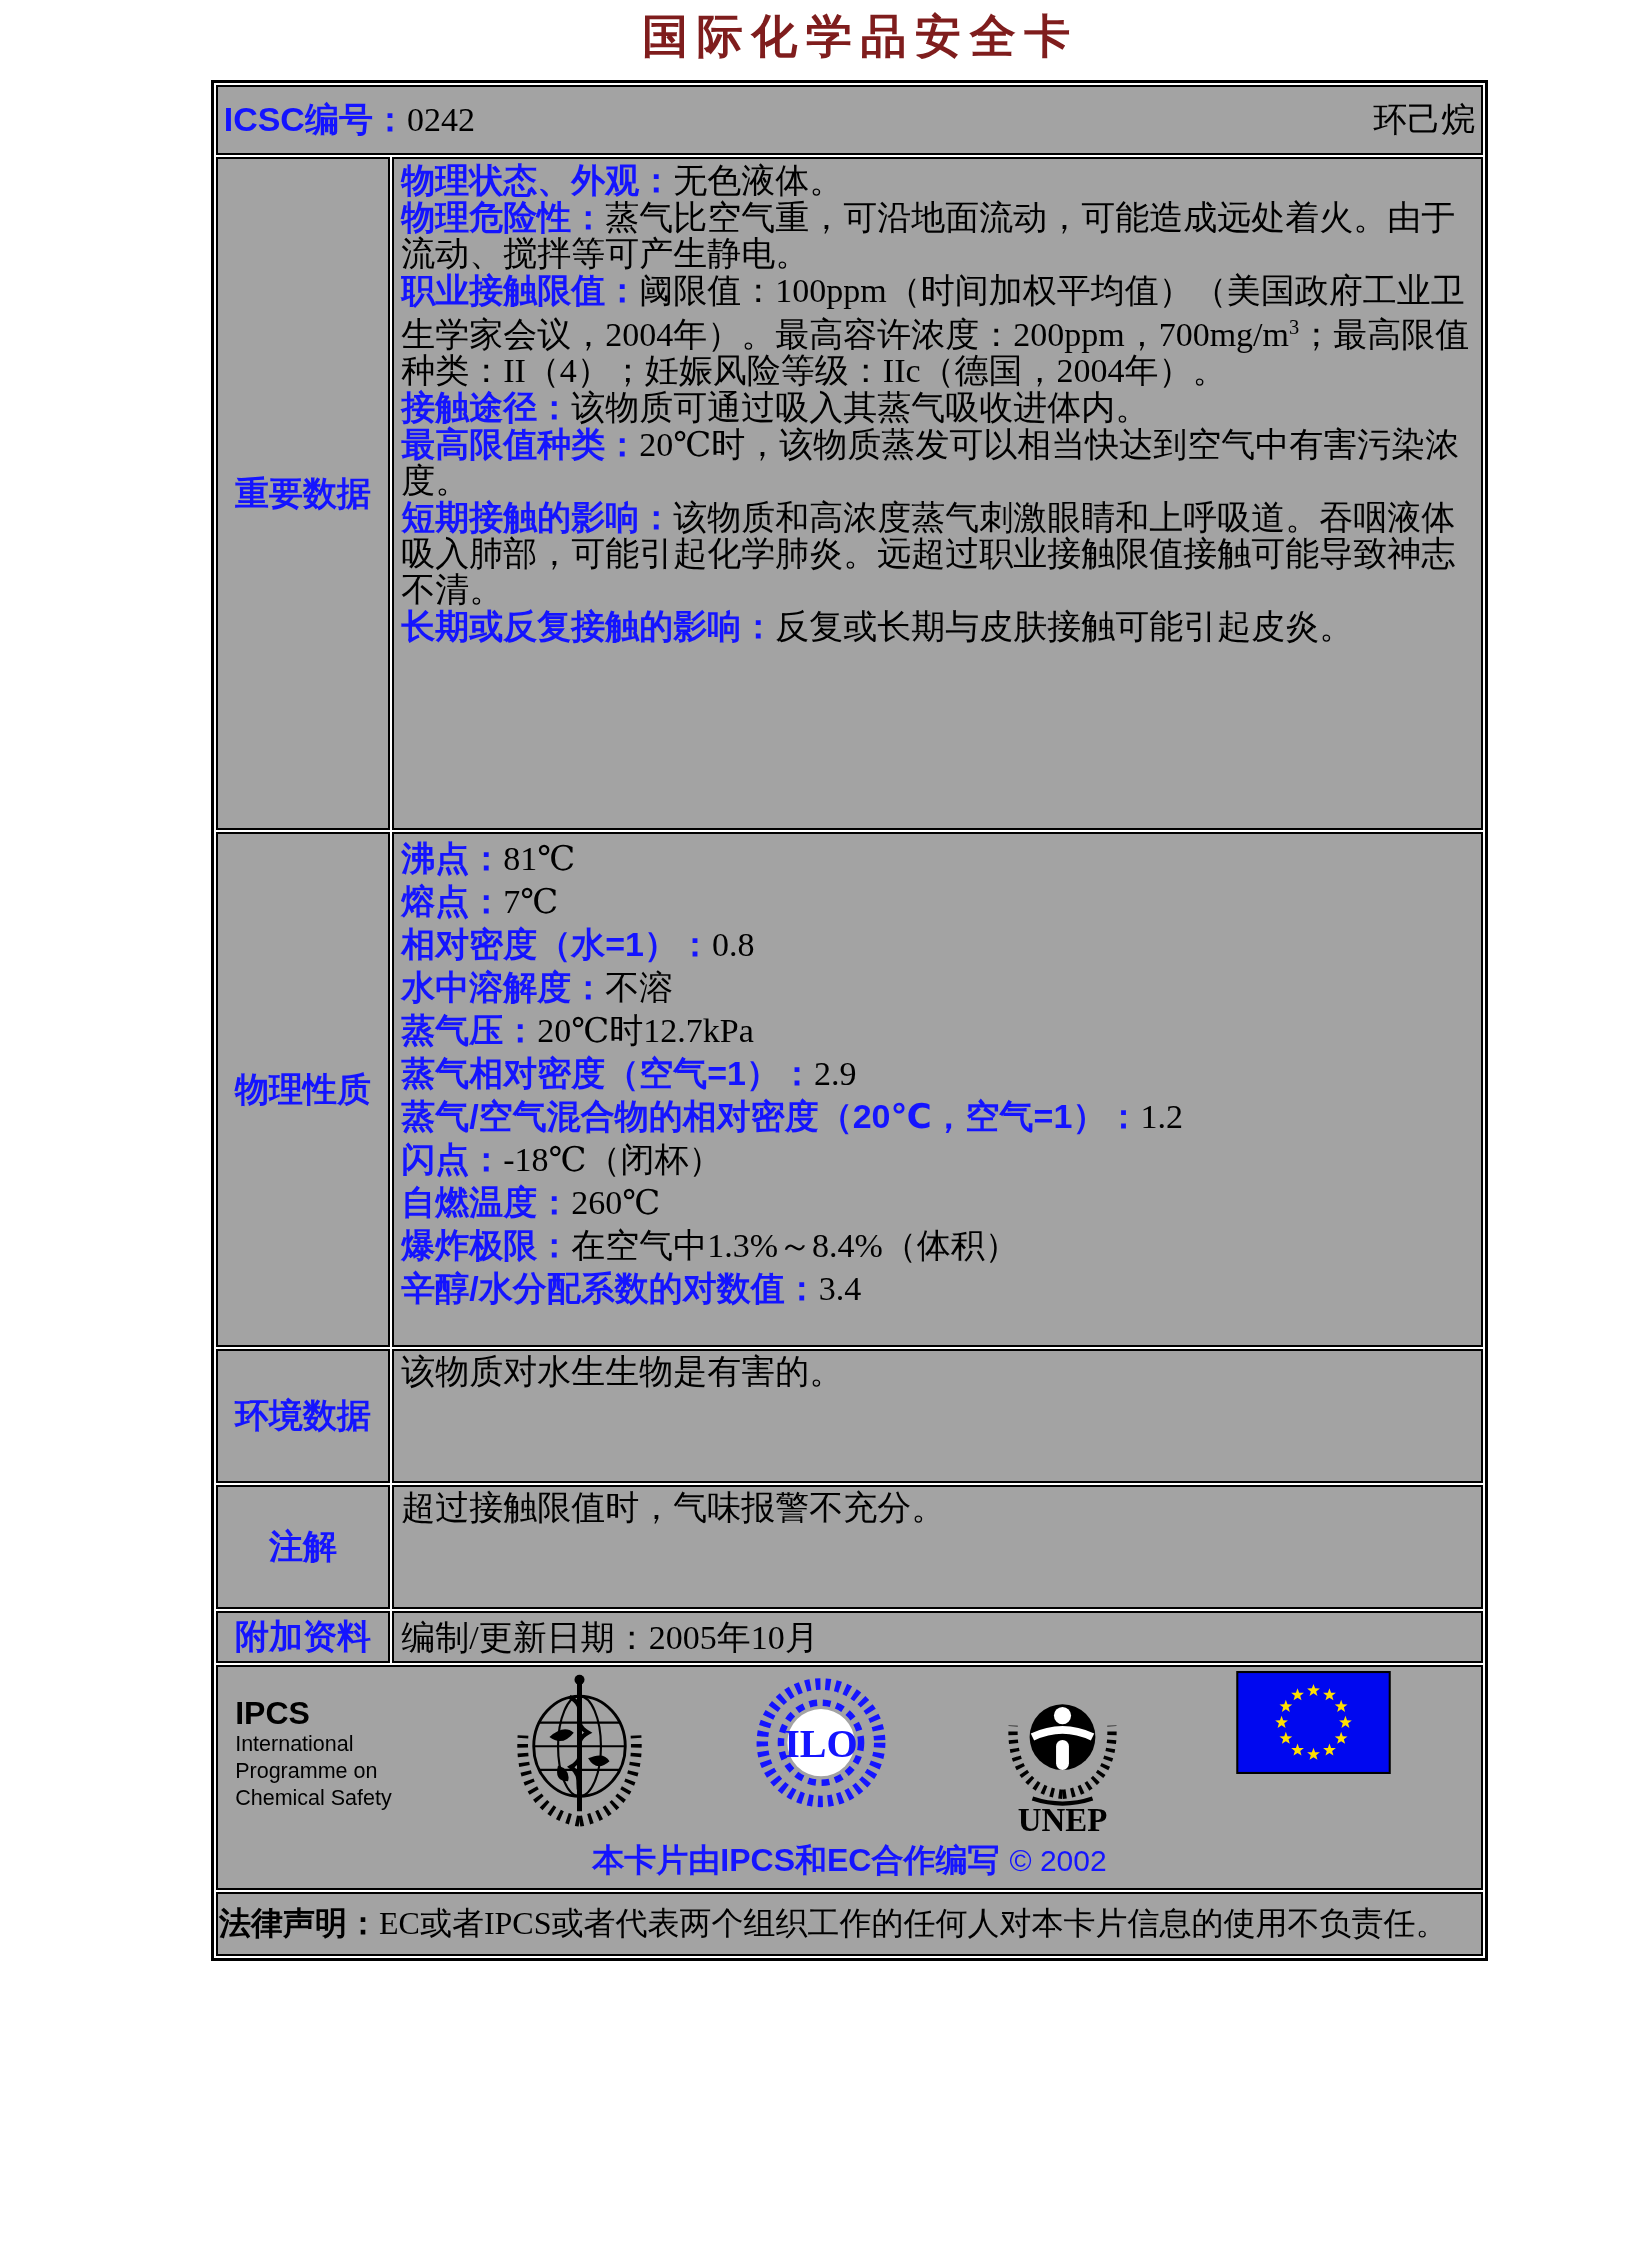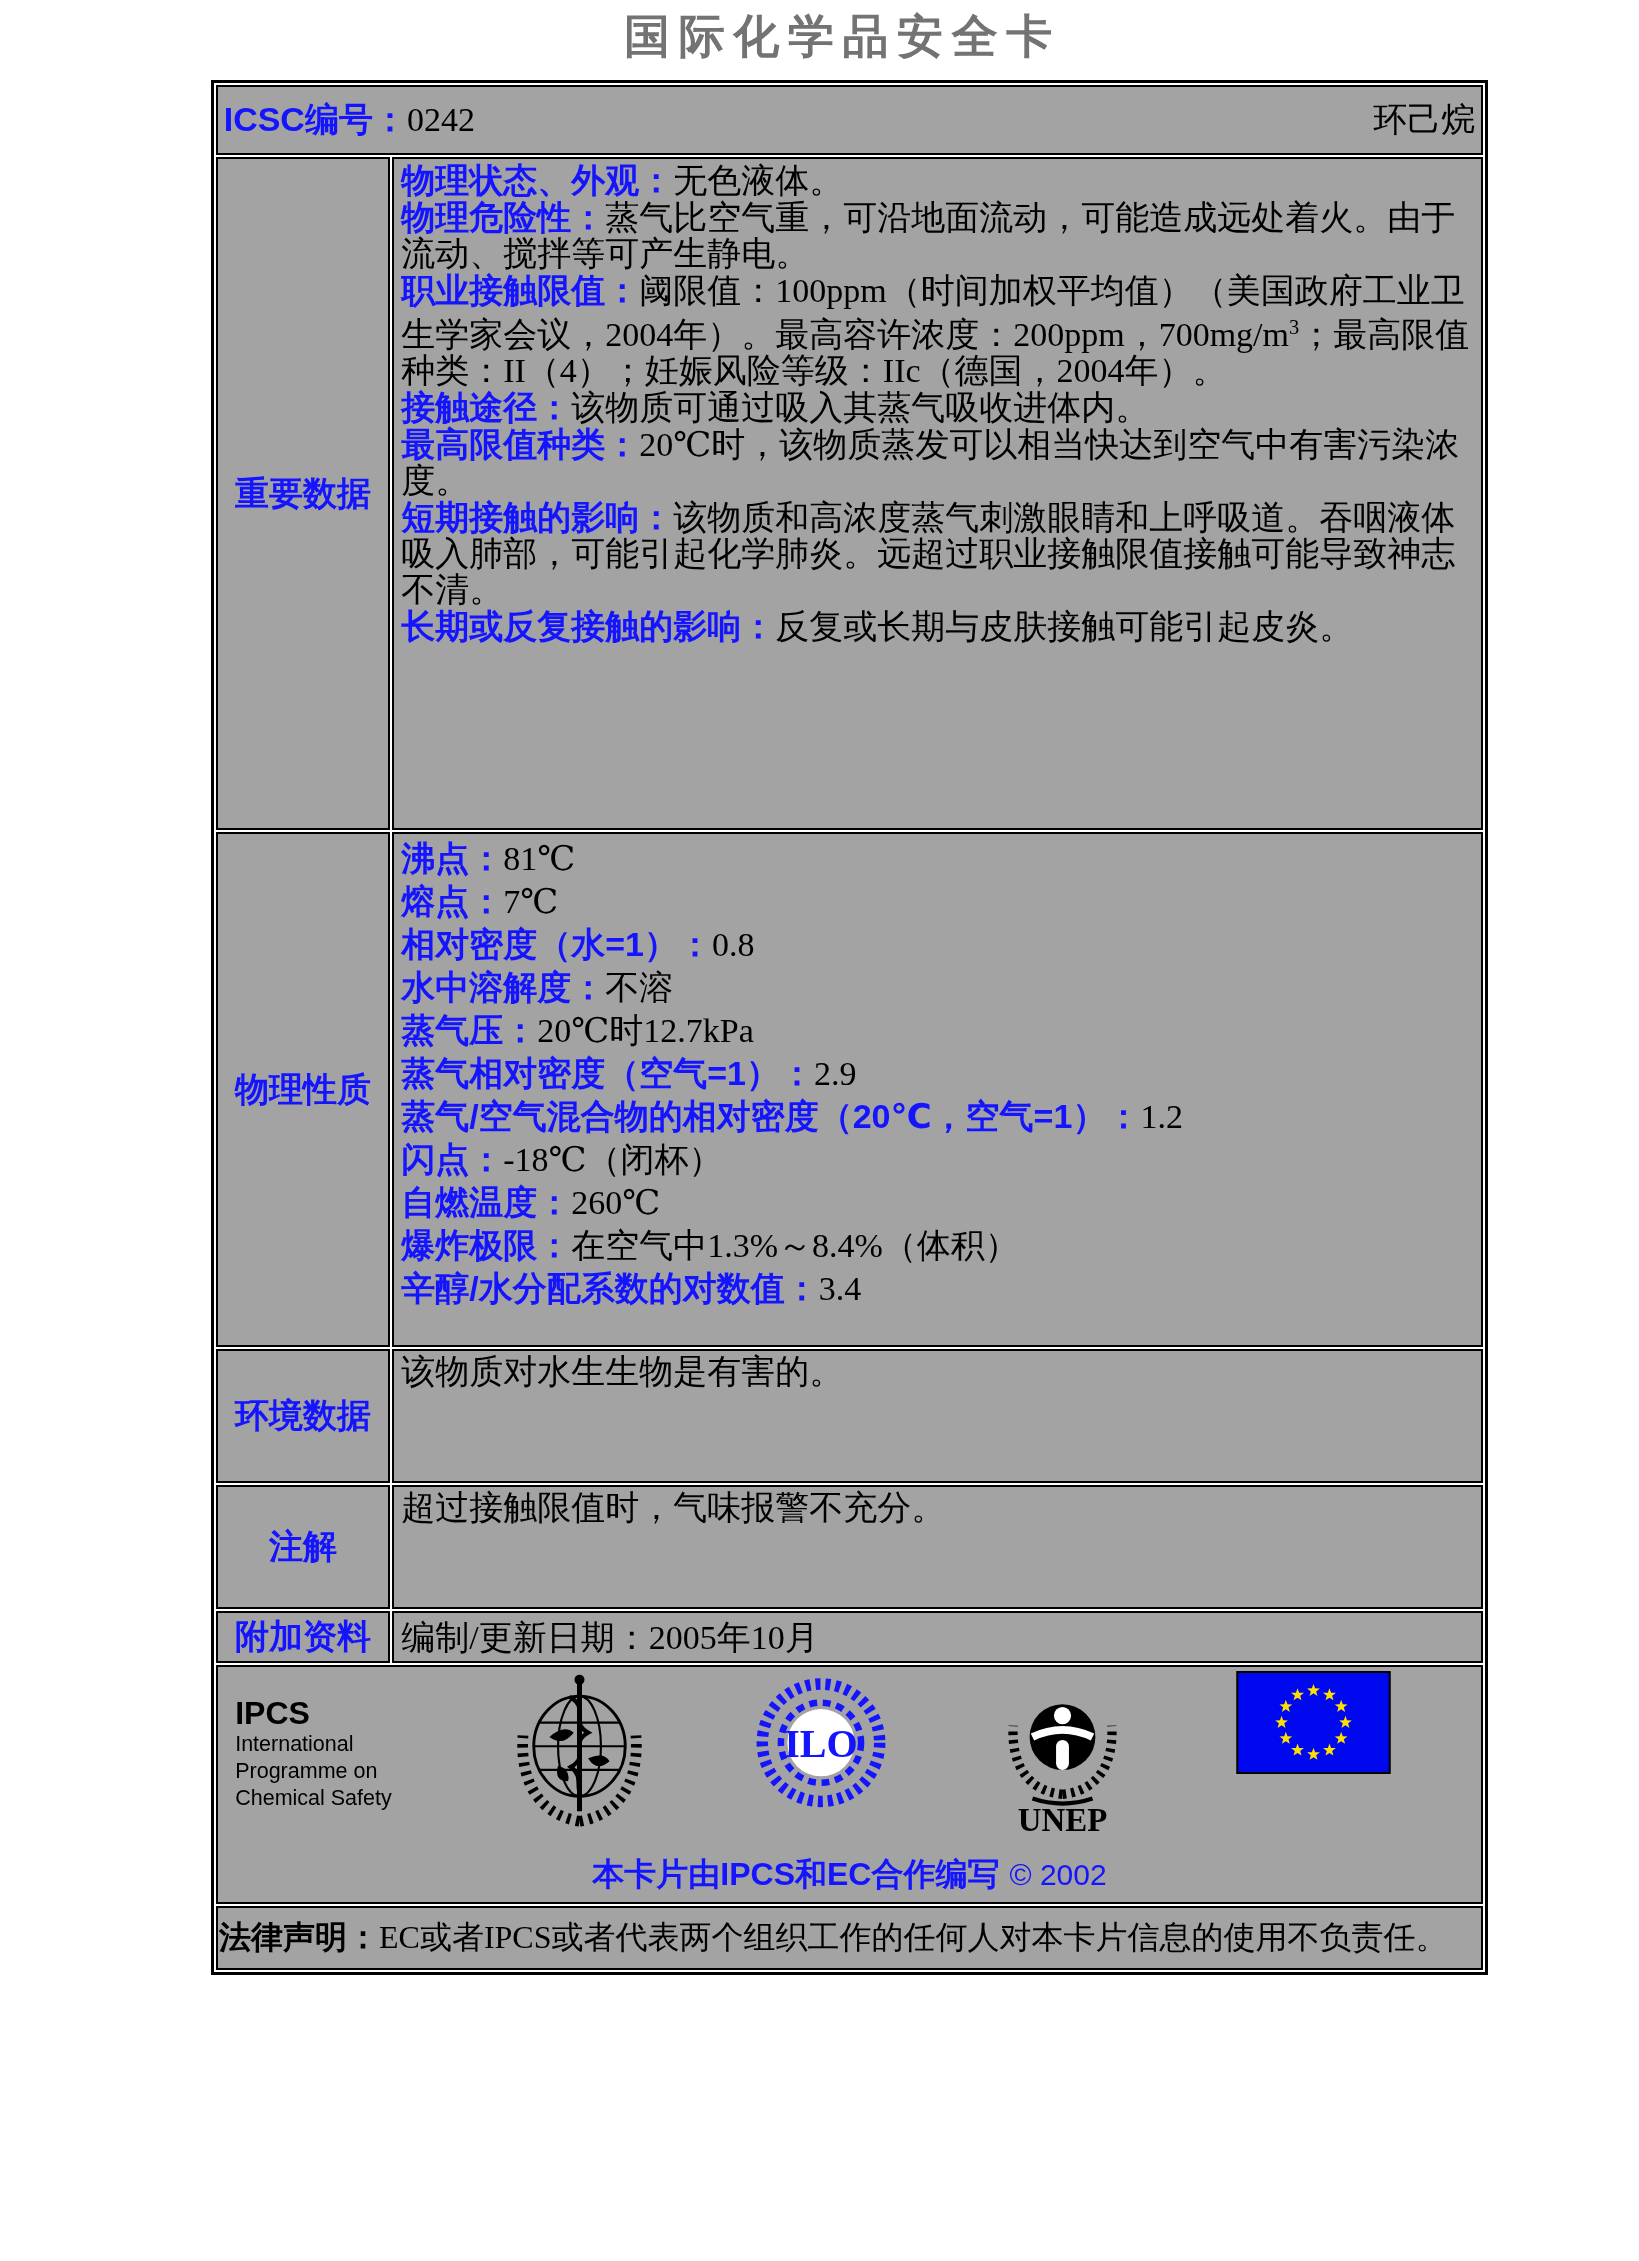--- a/index.html
+++ b/index.html
@@ -1,19 +1,19 @@
 <!DOCTYPE html>
 <html style="font-size:11.5px"><head>
 <meta charset="utf-8">
 <style>
   html,body{margin:0;padding:0;background:#ffffff;}
   .page{position:relative;width:1640px;height:2261px;background:#fff;color:#000;
         font-family:"Liberation Serif","DejaVu Serif",serif;overflow:hidden;}
-  .title{position:absolute;left:204px;top:5.7px;width:1277px;text-align:center;
-         font-size:46px;font-weight:bold;color:#737373;letter-spacing:8.6px;
+  .title{position:absolute;left:222px;top:5.7px;width:1277px;text-align:center;
+         font-size:46px;font-weight:bold;color:#7f1d1d;letter-spacing:8.6px;
          font-family:"DejaVu Serif","Liberation Serif",serif;}
   table.card{position:absolute;left:211px;top:80px;width:1277px;
              border:3.6px solid #000;border-collapse:separate;border-spacing:2.9px;
              table-layout:fixed;}
   td{border:2.2px solid #000;background:#a3a3a3;}
   .blue{color:#1414ff;font-family:"Liberation Sans","DejaVu Sans",sans-serif;font-weight:bold;}
   .header-cell{height:66px;font-size:34px;vertical-align:middle;padding:0 5.7px;}
   .chem-name{float:right;font-family:"Liberation Serif",serif;font-weight:normal;color:#000;}
   .label-cell{text-align:center;vertical-align:middle;font-size:34px;}
   .content-cell{vertical-align:top;padding:2.9px 8.6px 2.9px 7.2px;font-size:34px;line-height:36px;}
@@ -22,21 +22,21 @@
   .props .prop-line{white-space:nowrap;}
   sup{font-size:60%;}
   .row-additional td{height:42px;margin-left:15px;}
   .additional-cell{vertical-align:middle;line-height:37px;}
   .logos-cell{height:192px;padding:4.3px 10px;vertical-align:middle;}
   .logos-flex{display:flex;align-items:center;justify-content:space-between;padding:0 7.2px;}
   .ipcs-block{width:179px;font-family:"Liberation Sans","DejaVu Sans",sans-serif;}
   .ipcs-acronym{font-size:32px;font-weight:bold;line-height:36px;}
   .ipcs-line{font-size:21.5px;line-height:27px;}
   .logo-strip{flex:1;display:flex;align-items:flex-start;justify-content:space-around;padding:0 21.5px 0 43px;}
-  .caption-line{text-align:center;font-size:32px;margin-top:17px;}
+  .caption-line{text-align:center;font-size:32px;margin-top:3px;}
   .caption-main{font-size:32px;}
   .copyright{color:#1414ff;font-family:"Liberation Sans","DejaVu Sans",sans-serif;
              font-weight:normal;font-size:30px;margin-left:10px;}
   .legal-cell{height:60px;font-size:32px;vertical-align:middle;padding:0 1px;}
   .legal-label{color:#000;font-family:"Liberation Sans","DejaVu Sans",sans-serif;font-weight:bold;}
 </style>
 </head>
 <body>
 
 <div class="page">

